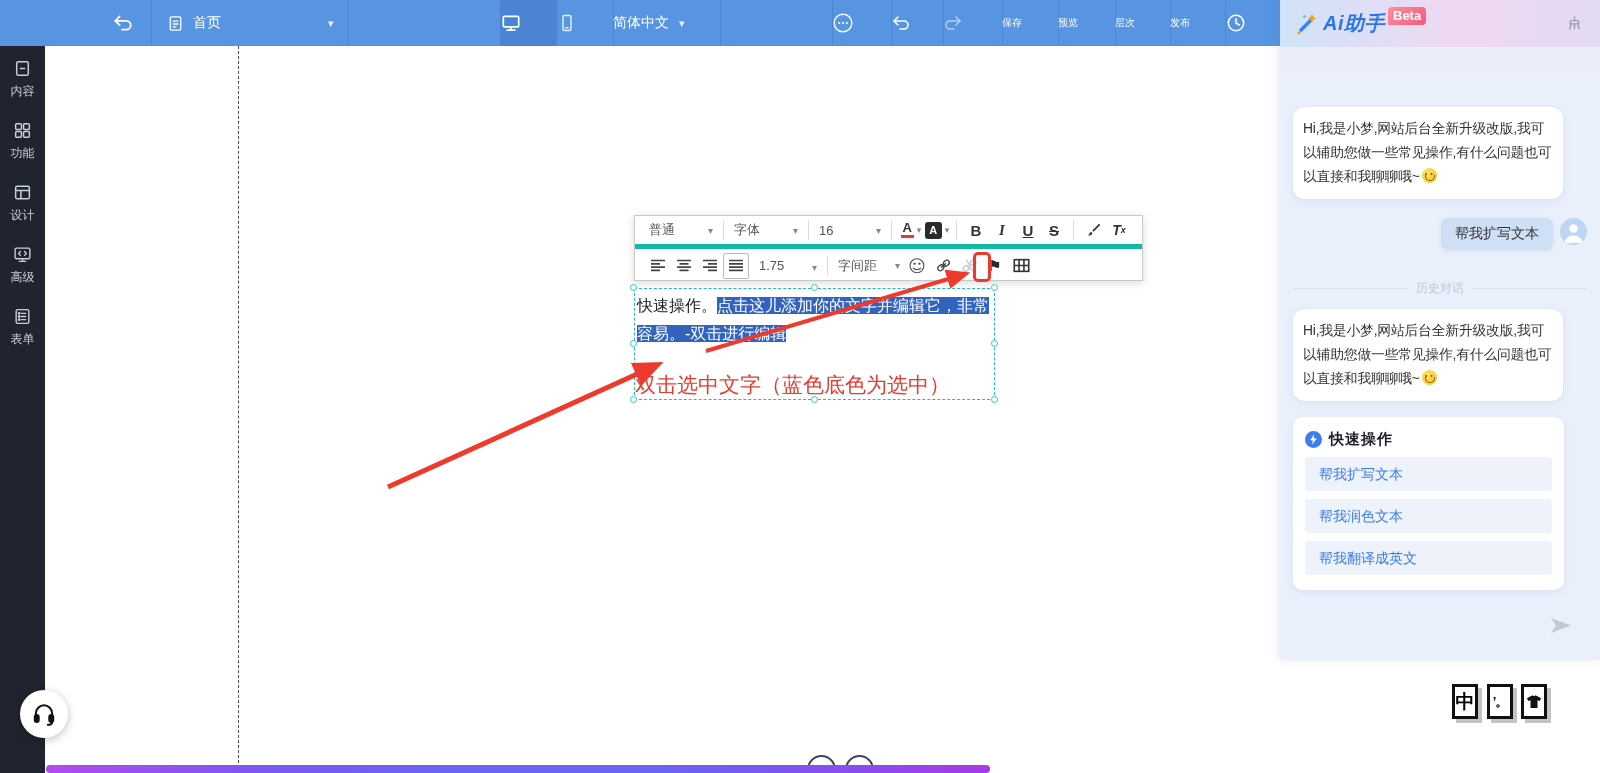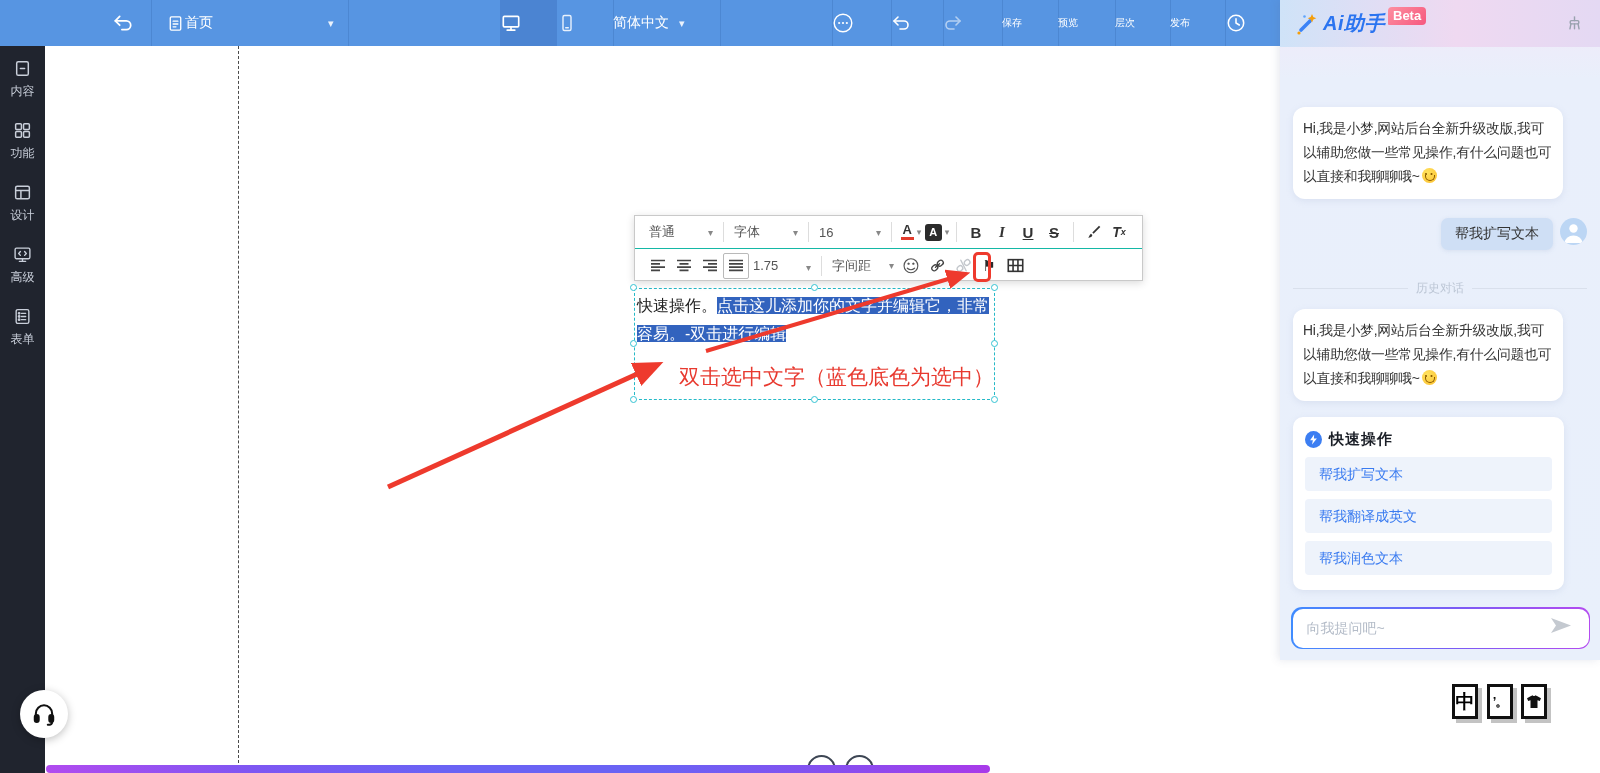--- a/index.html
+++ b/index.html
@@ -44,21 +44,21 @@
   .fontcolor .bar { width:13px; height:3px; background:#e23c2d; margin-top:1px; }
   .bgcolor { width:17px; height:17px; background:#2b2b2b; border-radius:3px; color:#fff; font-size:11px; font-weight:bold; display:flex; align-items:center; justify-content:center; }
   .boxed { border:1px solid #b9b9b9; border-radius:2px; }
   .smiley { font-family:"DejaVu Sans",sans-serif; font-size:17px; color:#555; }
   .flagg { font-family:"DejaVu Sans",sans-serif; font-size:15px; color:#2b2b2b; }
 
   
   .textbox { position:absolute; left:589px; top:242px; width:361px; height:112px; border:1px dashed #25b9c7; background:#fff; z-index:3; }
   .para { padding:3px 2px; font-size:16px; line-height:28px; color:#222; }
   .sel { background:#3263be; color:#fff; }
-  .annotation { margin-top:12px; text-align:right; font-size:21px; color:#e8392f; white-space:nowrap; }
+  .annotation { margin-top:20px; text-align:left; font-size:21px; color:#e8392f; white-space:nowrap; }
   .handle { position:absolute; width:7px; height:7px; border-radius:50%; background:#fff; border:1.5px solid #35c3d3; z-index:6; }
 
   
   .arrows { position:absolute; left:0; top:0; width:1235px; height:727px; pointer-events:none; z-index:8; }
   .redbox { position:absolute; left:928px; top:206px; width:18px; height:30px; border:3px solid #ee3a2d; border-radius:5px; z-index:9; }
 
   
   .peek-circle { position:absolute; width:29px; height:29px; border-radius:50%; background:#fff; border:2px solid #3d4654; z-index:1; }
   .progressbar { position:absolute; left:1px; top:719px; width:944px; height:8px; border-radius:4px; z-index:2;
     background:linear-gradient(90deg,#b14bef 0%,#7e57f2 22%,#6a63f4 42%,#6a63f4 65%,#8b4cee 86%,#a93ae9 100%); }
@@ -114,21 +114,21 @@
           <path d="M7 4 L3 8 L7 12"></path>
           <path d="M3 8 H13 a4 4 0 0 1 0 8 H9"></path>
         </svg>
     </div>
     <div class="tb-sep" style="left:151px;"></div>
     <div class="tb-item" style="left:151px;width:197px;justify-content:flex-start;padding-left:15px;">
       <svg width="19" height="19" viewBox="0 0 20 20" fill="none" stroke="#fff" stroke-width="1.4" stroke-linecap="round">
           <rect x="4.5" y="3" width="11" height="14" rx="1.2"></rect>
           <path d="M7.5 7.5 h5 M7.5 10.5 h5 M7.5 13.5 h3"></path>
         </svg>
-      <span class="tb-text" style="margin-left:0;font-family:Liberation Mono, monospace;">首页</span>
+      <span class="tb-text" style="margin-left:8px;font-family:Liberation Mono, monospace;">首页</span>
       <span class="tb-caret" style="position:absolute;left:167px;">▾</span>
     </div>
     <div class="tb-sep" style="left:348px;"></div>
     <div class="tb-sep" style="left:500px;"></div>
     <div class="tb-item device-sel" style="left:500px;width:57px;">
       <svg width="22" height="22" viewBox="0 0 20 20" fill="none" stroke="#fff" stroke-width="1.5" stroke-linecap="round">
           <rect x="3" y="4" width="14" height="9.5" rx="1"></rect>
           <path d="M10 13.5 v3 M6.5 16.5 h7"></path>
         </svg>
     </div>
@@ -224,21 +224,21 @@
           <circle cx="5.8" cy="12" r=".7" fill="#c9cfda"></circle>
         </svg>
       <span class="sb-label">表单</span>
     </div>
   </div>
 
   <div class="canvas">
     <div class="guide"></div>
 
     <div class="ed-toolbar">
-      <div class="tb-row" style="border-bottom:1px solid #14b8a6;">
+      <div class="tb-row" style="border-bottom:5px solid #14b8a6;">
         <div class="dd" style="width:74px;">
           <span>普通</span>
             <span class="tb-caret2">▾</span>
         </div>
         <div class="vdiv"></div>
         <div class="dd" style="width:74px;">
           <span>字体</span>
             <span class="tb-caret2">▾</span>
         </div>
         <div class="vdiv"></div>
@@ -286,21 +286,21 @@
         <div class="tbtn">
           <svg width="16" height="13" viewBox="0 0 16 13" stroke="#444" stroke-width="1.7">
               <path d="M1 1.5 h14 M6 4.8 h9 M1 8.1 h14 M6 11.4 h9"></path>
             </svg>
         </div>
         <div class="tbtn boxed">
           <svg width="16" height="13" viewBox="0 0 16 13" stroke="#444" stroke-width="1.7">
               <path d="M1 1.5 h14 M1 4.8 h14 M1 8.1 h14 M1 11.4 h14"></path>
             </svg>
         </div>
-        <div class="dd" style="width:66px;align-items:flex-end;">
+        <div class="dd" style="width:66px;margin-left:6px;align-items:flex-end;">
           <span>1.75</span>
             <span class="tb-caret2">▾</span>
         </div>
         <div class="vdiv"></div>
         <div class="dd" style="width:70px;">
           <span>字间距</span>
             <span class="tb-caret2">▾</span>
         </div>
         <div class="tbtn">
             <span class="smiley">☺</span>
@@ -416,28 +416,25 @@
 
       <div class="quick-card">
         <div class="qc-head">
           <svg width="17" height="17" viewBox="0 0 16 16">
               <circle cx="8" cy="8" r="8" fill="#3c7ef2"></circle>
               <polygon points="8.6,3.2 4.8,8.6 7.4,8.6 6.6,12.8 11.2,7 8.4,7" fill="#fff"></polygon>
             </svg>
           <span class="qc-title">快速操作</span>
         </div>
         <div class="qc-item">帮我扩写文本</div>
+        <div class="qc-item">帮我润色文本</div>
         <div class="qc-item">帮我翻译成英文</div>
-        <div class="qc-item">帮我润色文本</div>
-      </div>
-    </div>
-
-    <div class="ai-inputwrap">
-      <input class="ai-input" type="text" placeholder="向我提问吧~" style="">
-    </div>
+      </div>
+    </div>
+
     <div class="send-btn">
       <svg width="24" height="19" viewBox="0 0 24 19">
           <polygon points="2,2 22,9.5 2,17 7,9.5" fill="#c4c9d0"></polygon>
         </svg>
     </div>
 
     <div class="ime-box" style="left:172px;top:684px;">
         <span class="ime-zh">中</span>
       </div>
     <div class="ime-box" style="left:207px;top:684px;">

